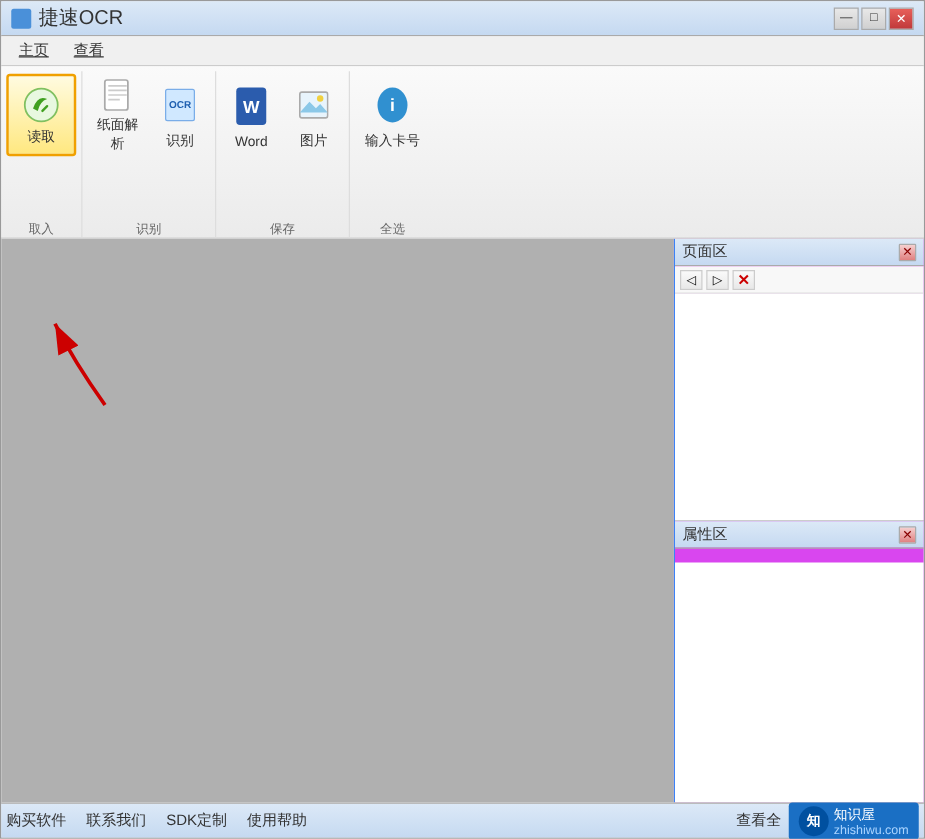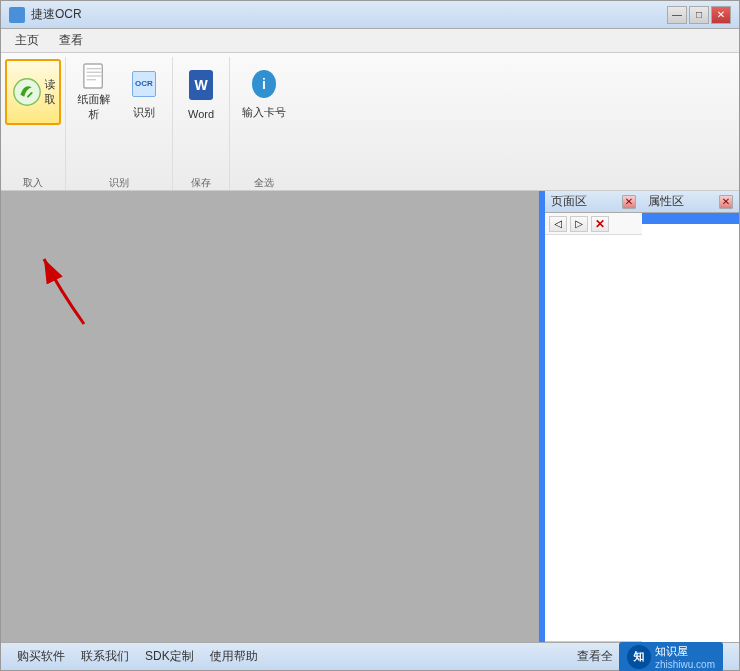--- a/index.html
+++ b/index.html
@@ -39,21 +39,21 @@
     }
 
     .title-icon {
       width: 16px;
       height: 16px;
       background: #4a90d9;
       border-radius: 2px;
     }
 
     .title-text {
-      font-size: 12px;
+      font-size: 16px;
       color: #333;
     }
 
     .title-bar-controls {
       display: flex;
       gap: 2px;
     }
 
     .win-btn {
       width: 20px;
@@ -81,34 +81,35 @@
       display: flex;
       align-items: center;
       padding: 0 4px;
     }
 
     .menu-item {
       padding: 2px 10px;
       font-size: 12px;
       color: #333;
       cursor: pointer;
+      text-decoration: underline;
     }
 
     
     .ribbon {
       background: linear-gradient(to bottom, #fafafa, #ebebeb);
       border-bottom: 1px solid #ccc;
       padding: 4px 4px 0 4px;
       display: flex;
       align-items: stretch;
     }
 
     .ribbon-btn-large {
       display: flex;
-      flex-direction: row;
+      flex-direction: column;
       align-items: center;
       justify-content: center;
       width: 56px;
       height: 66px;
       border: 2px solid #f0a000;
       background: linear-gradient(to bottom, #fffbe0, #ffe880);
       cursor: pointer;
       border-radius: 3px;
       padding: 4px;
       gap: 2px;
@@ -220,23 +221,23 @@
       top: 32px;
       left: 10px;
       color: #cc0000;
       font-size: 14px;
     }
 
     
     .right-panel {
       width: 200px;
       display: flex;
-      flex-direction: row;
-      background: #3b82f6;
-      border-left: 6px solid #3b82f6;
+      flex-direction: column;
+      background: #d946ef;
+      border-left: 1px solid #3b82f6;
     }
 
     .panel-section {
       flex: 1;
       display: flex;
       flex-direction: column;
       border-bottom: 1px solid #ccc;
     }
 
     .panel-section:last-child {
@@ -304,21 +305,21 @@
     }
 
     
     .status-bar {
       height: 28px;
       background: linear-gradient(to bottom, #dce9f7, #c5d9f1);
       border-top: 1px solid #aaa;
       display: flex;
       align-items: center;
       justify-content: space-between;
-      padding: 0 16px;
+      padding: 0 4px;
     }
 
     .status-left {
       display: flex;
       gap: 16px;
     }
 
     .status-item {
       font-size: 12px;
       color: #333;
@@ -440,20 +441,30 @@
     </div>
 
     <div style="display:flex; flex-direction:column; border-right:1px solid #ddd; padding:0 4px;">
       <div style="display:flex; gap:2px; align-items:flex-start; padding:2px 0;">
         <div class="ribbon-btn-small">
           <div class="btn-icon-small">
             <div class="word-icon">W</div>
           </div>
           <span class="btn-label">Word</span>
         </div>
+        <div class="ribbon-btn-small">
+          <div class="btn-icon-small">
+            <svg width="28" height="26" viewBox="0 0 28 26">
+              <rect x="1" y="1" width="26" height="24" rx="2" fill="#e8f4fc" stroke="#aaa" stroke-width="1.5"></rect>
+              <polygon points="1,20 10,10 16,16 20,12 27,20" fill="#8bc8e8"></polygon>
+              <circle cx="20" cy="7" r="3" fill="#f0d040"></circle>
+            </svg>
+          </div>
+          <span class="btn-label">图片</span>
+        </div>
       </div>
       <div class="ribbon-group-label">保存</div>
     </div>
 
     <div style="display:flex; flex-direction:column; padding:0 4px;">
       <div style="display:flex; gap:2px; align-items:flex-start; padding:2px 0;">
         <div class="ribbon-btn-small" style="width:60px;">
           <div class="btn-icon-small">
             <div class="info-icon" style="width:28px;height:28px;font-size:14px;">i</div>
           </div>

